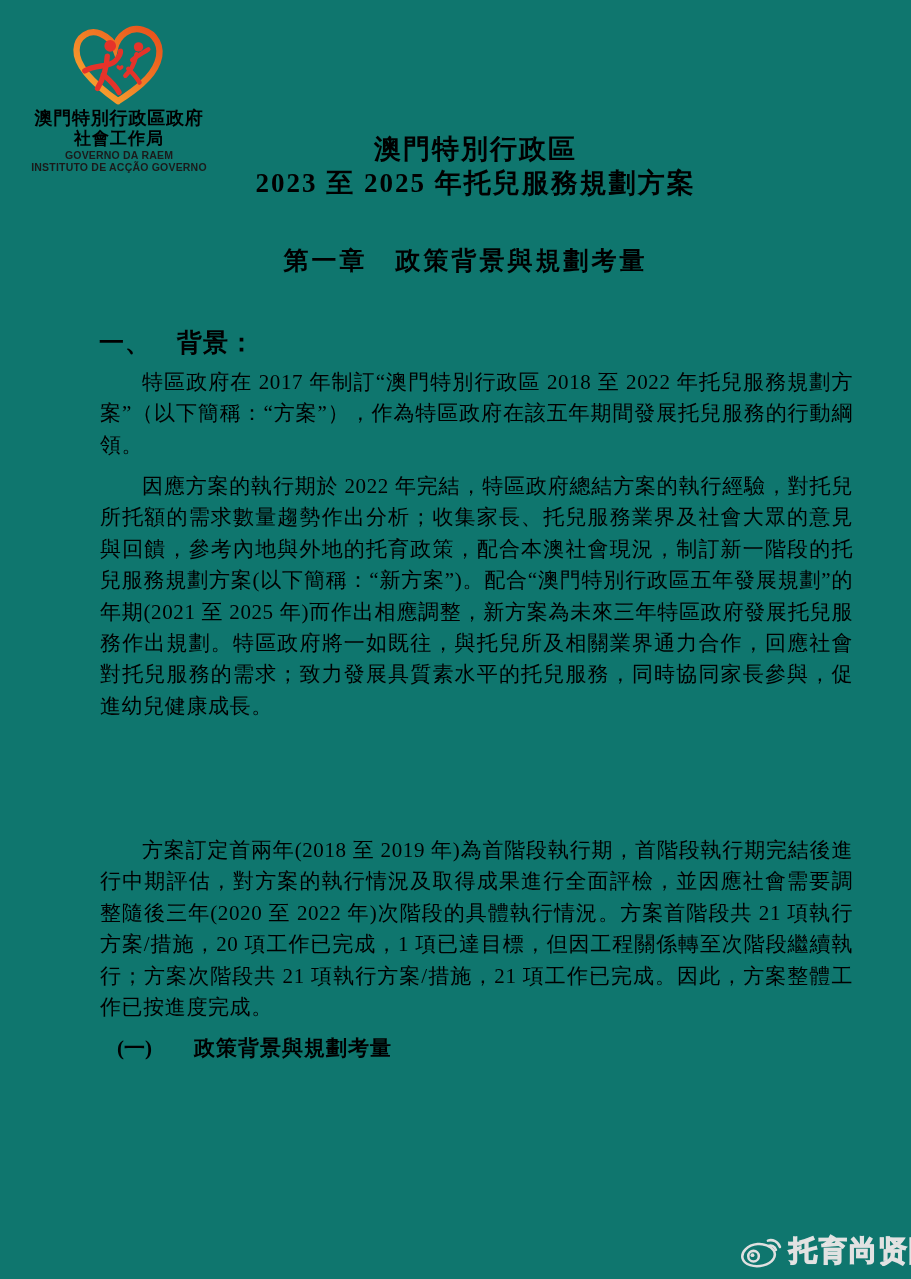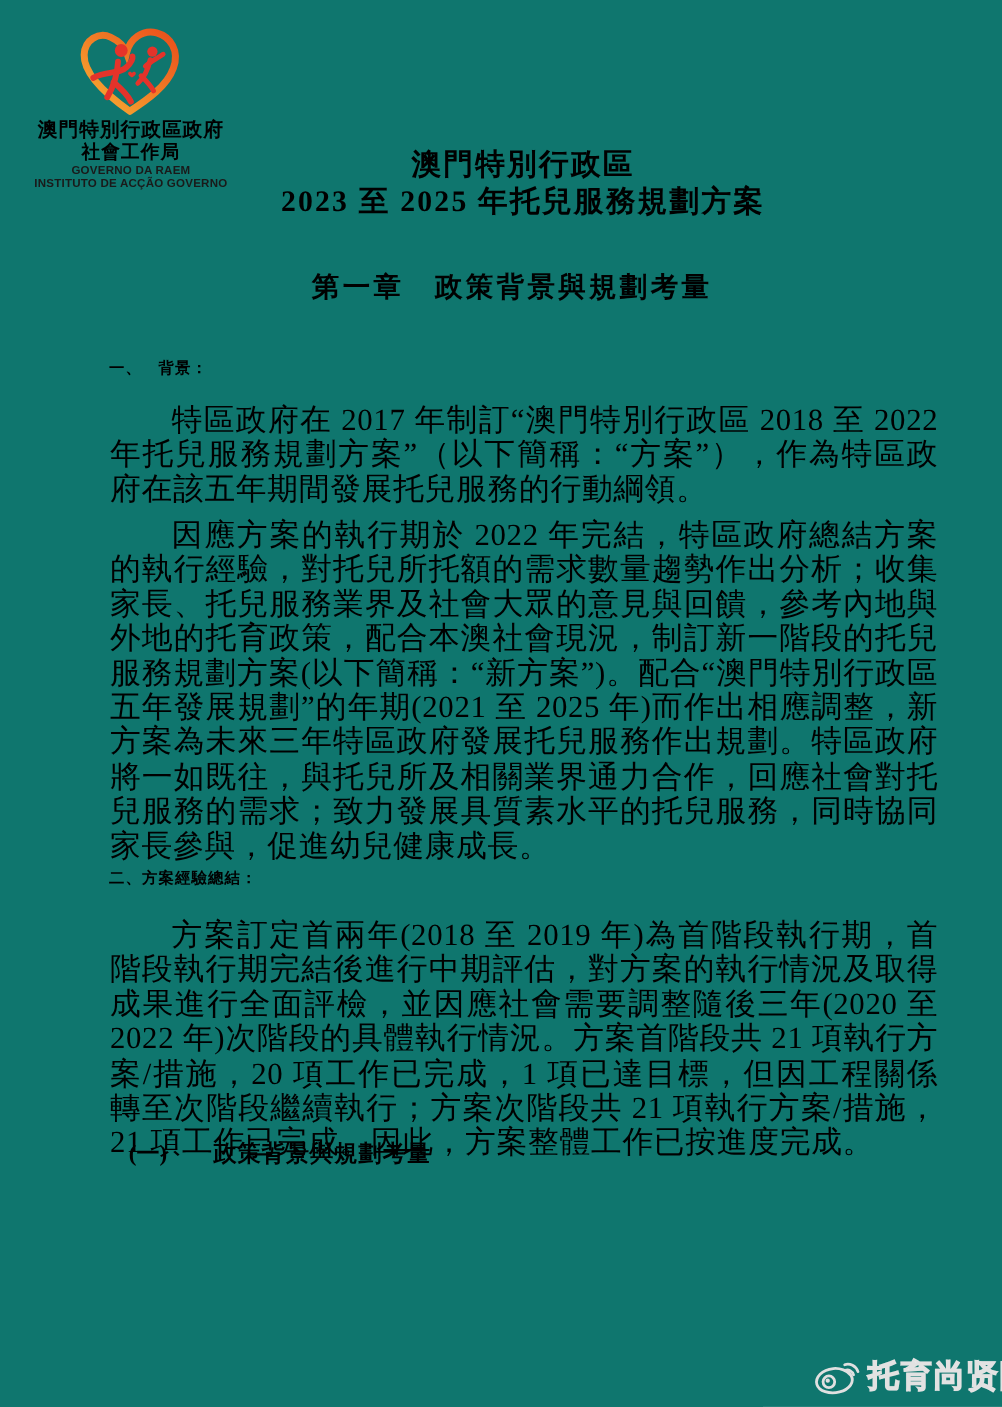--- a/index.html
+++ b/index.html
@@ -47,30 +47,30 @@
     font-weight: bold;
     font-size: 25px;
     letter-spacing: 3px;
     margin: 0;
   }
 
   
   .sec-heading {
     position: absolute;
     left: 99px;
-    font-size: 14px;
+    font-size: 25px;
     font-weight: bold;
     letter-spacing: 1px;
     white-space: pre;
   }
   .body-p {
     position: absolute;
     left: 100px;
     width: 753px;
-    font-size: 28px;
+    font-size: 21px;
     line-height: 31.4px;
     letter-spacing: 0.6px;
     text-align: justify;
     text-justify: inter-ideograph;
     text-indent: 2em;
     margin: 0;
   }
   .subsec-heading {
     position: absolute;
     left: 117px;
@@ -145,21 +145,20 @@
     <div>澳門特別行政區</div>
     <div>2023 至 2025 年托兒服務規劃方案</div>
   </h1>
 
   <h2 class="chapter-heading">第一章　政策背景與規劃考量</h2>
 
   <div class="sec-heading" style="top:326px">一、　背景：</div>
   <p class="body-p" style="top:367px">特區政府在 2017 年制訂“澳門特別行政區 2018 至 2022 年托兒服務規劃方案”（以下簡稱：“方案”），作為特區政府在該五年期間發展托兒服務的行動綱領。</p>
   <p class="body-p" style="top:471px">因應方案的執行期於 2022 年完結，特區政府總結方案的執行經驗，對托兒所托額的需求數量趨勢作出分析；收集家長、托兒服務業界及社會大眾的意見與回饋，參考內地與外地的托育政策，配合本澳社會現況，制訂新一階段的托兒服務規劃方案(以下簡稱：“新方案”)。配合“澳門特別行政區五年發展規劃”的年期(2021 至 2025 年)而作出相應調整，新方案為未來三年特區政府發展托兒服務作出規劃。特區政府將一如既往，與托兒所及相關業界通力合作，回應社會對托兒服務的需求；致力發展具質素水平的托兒服務，同時協同家長參與，促進幼兒健康成長。</p>
 
-  <div class="sec-heading" style="top:790px">二、方案經驗總結：</div>
   <p class="body-p" style="top:835px">方案訂定首兩年(2018 至 2019 年)為首階段執行期，首階段執行期完結後進行中期評估，對方案的執行情況及取得成果進行全面評檢，並因應社會需要調整隨後三年(2020 至 2022 年)次階段的具體執行情況。方案首階段共 21 項執行方案/措施，20 項工作已完成，1 項已達目標，但因工程關係轉至次階段繼續執行；方案次階段共 21 項執行方案/措施，21 項工作已完成。因此，方案整體工作已按進度完成。</p>
 
   <div class="subsec-heading" style="top:1034px">
     <span class="subsec-num">(一)</span>
     <span class="subsec-title">政策背景與規劃考量</span>
   </div>
 
   <div class="watermark">
     <svg width="46" height="38" viewBox="0 0 40 32" aria-hidden="true">
       <g fill="none" stroke="#e0e0e0" stroke-width="2.2" stroke-linecap="round">

